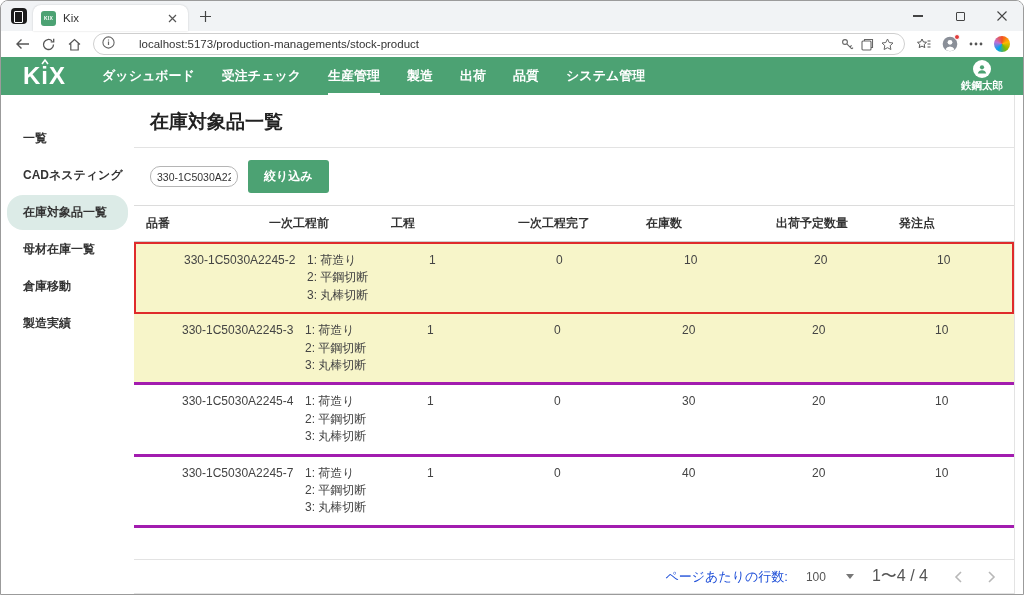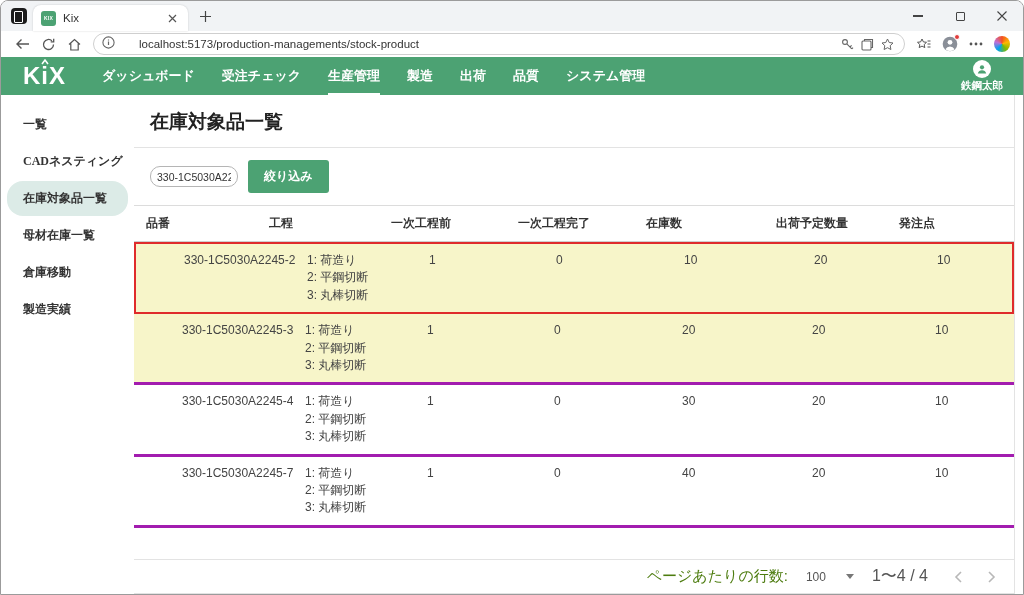--- a/index.html
+++ b/index.html
@@ -41,21 +41,21 @@
   .logo-caret { position:absolute; left:50%; top:-4px; width:8px; height:8px; transform:translateX(-4px); }
   .nav-menu { display:flex; align-items:center; gap:27px; height:100%; }
   .nav-item { color:#fff; font-size:13px; font-weight:bold; height:100%; display:flex; align-items:center; cursor:pointer; border-bottom:2px solid transparent; padding-top:2px; }
   .nav-item.active { border-bottom-color:#fff; }
   .nav-user { margin-left:auto; display:flex; flex-direction:column; align-items:center; cursor:pointer; margin-right:6px; }
   .user-circle { width:18px; height:18px; border-radius:50%; background:#fff; display:flex; align-items:center; justify-content:center; }
   .nav-user-name { color:#fff; font-size:10.5px; font-weight:bold; margin-top:1px; }
 
   
   .app-body { flex:1; display:flex; min-height:0; }
-  .sidebar { width:133px; flex:0 0 auto; padding-top:10px;font-family:Liberation Serif, serif; }
+  .sidebar { width:133px; flex:0 0 auto; padding-top:24px; }
   .side-item { font-size:12px; font-weight:bold; color:#333; padding:9px 16px; margin:2px 6px; border-radius:16px; cursor:pointer; white-space:nowrap; }
   .side-item.active { background:var(--side-active); }
 
   .main { flex:1; display:flex; flex-direction:column; min-width:0; padding-right:8px; }
   .card { flex:1; display:flex; flex-direction:column; border-right:1px solid #e3e3e3; border-bottom:1px solid #e3e3e3; min-height:0; }
   .page-title { font-size:19px; font-weight:bold; color:#222; padding:14px 16px 12px; border-bottom:1px solid #e3e3e3; }
   .filter-row { display:flex; align-items:center; padding:12px 16px; gap:10px; }
   .filter-input { width:88px; height:21px; border:1px solid #b5b5b5; border-radius:10px; font-size:10.5px;
     padding:0 6px; color:#333; font-family:inherit; }
   .filter-btn { background:var(--brand); color:#fff; border:none; border-radius:3px; font-size:12px; font-weight:bold;
@@ -64,21 +64,21 @@
   .grid-row { display:grid; grid-template-columns:123px 122px 127px 128px 130px 123px 1fr; }
   .thead { border-top:1px solid #dcdcdc; border-bottom:1px solid #cfcfcf; }
   .th { font-size:12px; font-weight:bold; color:#333; padding:9px 4px 9px 12px; white-space:nowrap; }
   .tr { border-bottom:3px solid #a21caf; }
   .tr.hl { background:var(--row-hl); }
   .tr.sel { border:2px solid var(--sel-border); }
   .td { font-size:12px; color:#444; padding:8px 4px 8px 12px; line-height:1.45; white-space:nowrap;margin-left:36px; }
   .tbody { flex:1; overflow:hidden; }
 
   .pagination { border-top:1px solid #e3e3e3; height:34px; display:flex; align-items:center; justify-content:flex-end; padding:0 10px; gap:18px; flex:0 0 auto; }
-  .pg-label { font-size:15px; color:#4d7c0f;margin-left:8px; }
+  .pg-label { font-size:13px; color:#1d4ed8;margin-left:8px; }
   .pg-select { display:flex; align-items:center; gap:20px; cursor:pointer; }
   .pg-value { font-size:12px; color:#555; }
   .caret-down { width:0; height:0; border-left:4px solid transparent; border-right:4px solid transparent; border-top:5px solid #777; }
   .pg-range { font-size:16px; color:#555; }
   .pg-nav { display:flex; gap:26px; margin:0 8px; }
   .pg-chevron { cursor:default; display:flex; align-items:center; }
 </style>
 </head>
 <body>
 
@@ -239,22 +239,22 @@
       <div class="card">
         <div class="page-title">在庫対象品一覧</div>
 
         <div class="filter-row">
           <input class="filter-input" type="text" value="330-1C5030A2245" style="">
           <button class="filter-btn">絞り込み</button>
         </div>
 
         <div class="grid-row thead">
             <div class="th">品番</div>
+            <div class="th">一次工程前</div>
             <div class="th">工程</div>
-            <div class="th">一次工程前</div>
             <div class="th">一次工程完了</div>
             <div class="th">在庫数</div>
             <div class="th">出荷予定数量</div>
             <div class="th">発注点</div>
           </div>
         <div class="tbody">
             <div class="grid-row tr hl sel">
     <div class="td">330-1C5030A2245-2</div>
     <div class="td">
                 <div>1: 荷造り</div>

